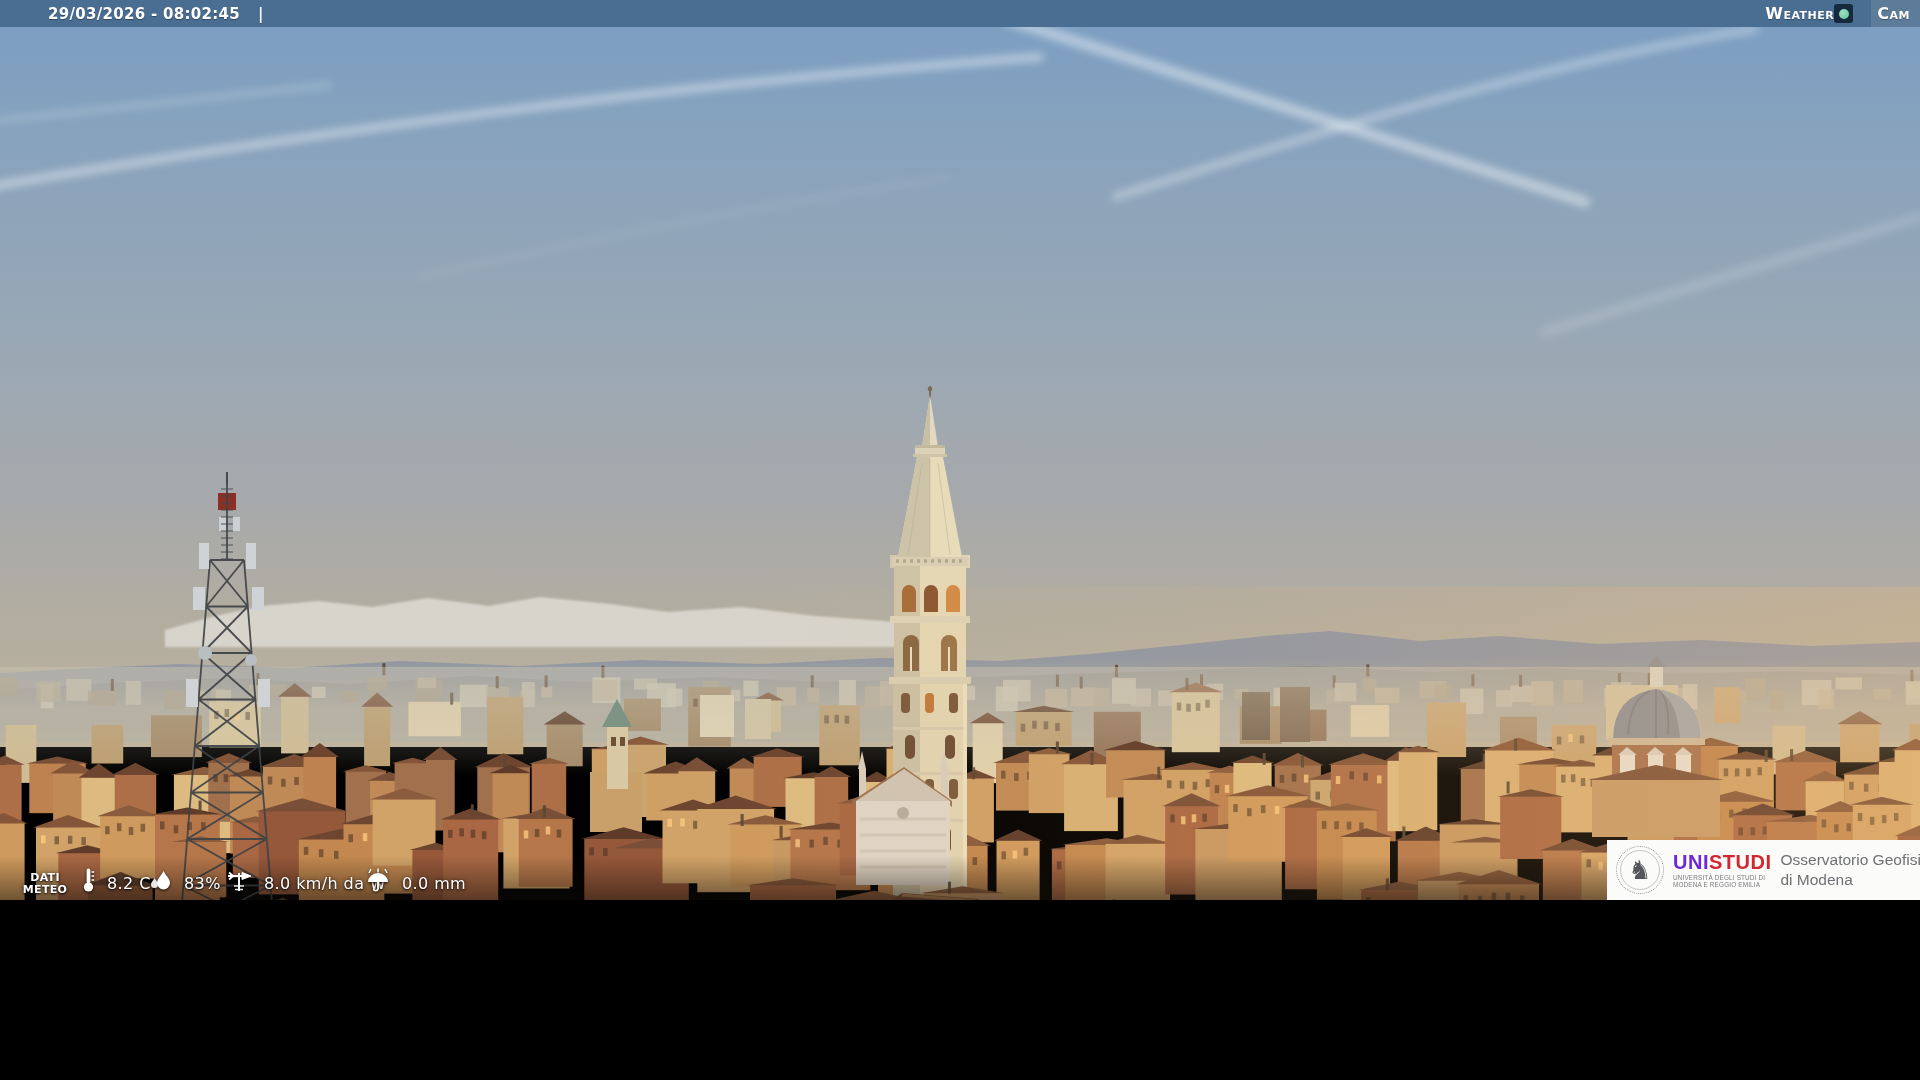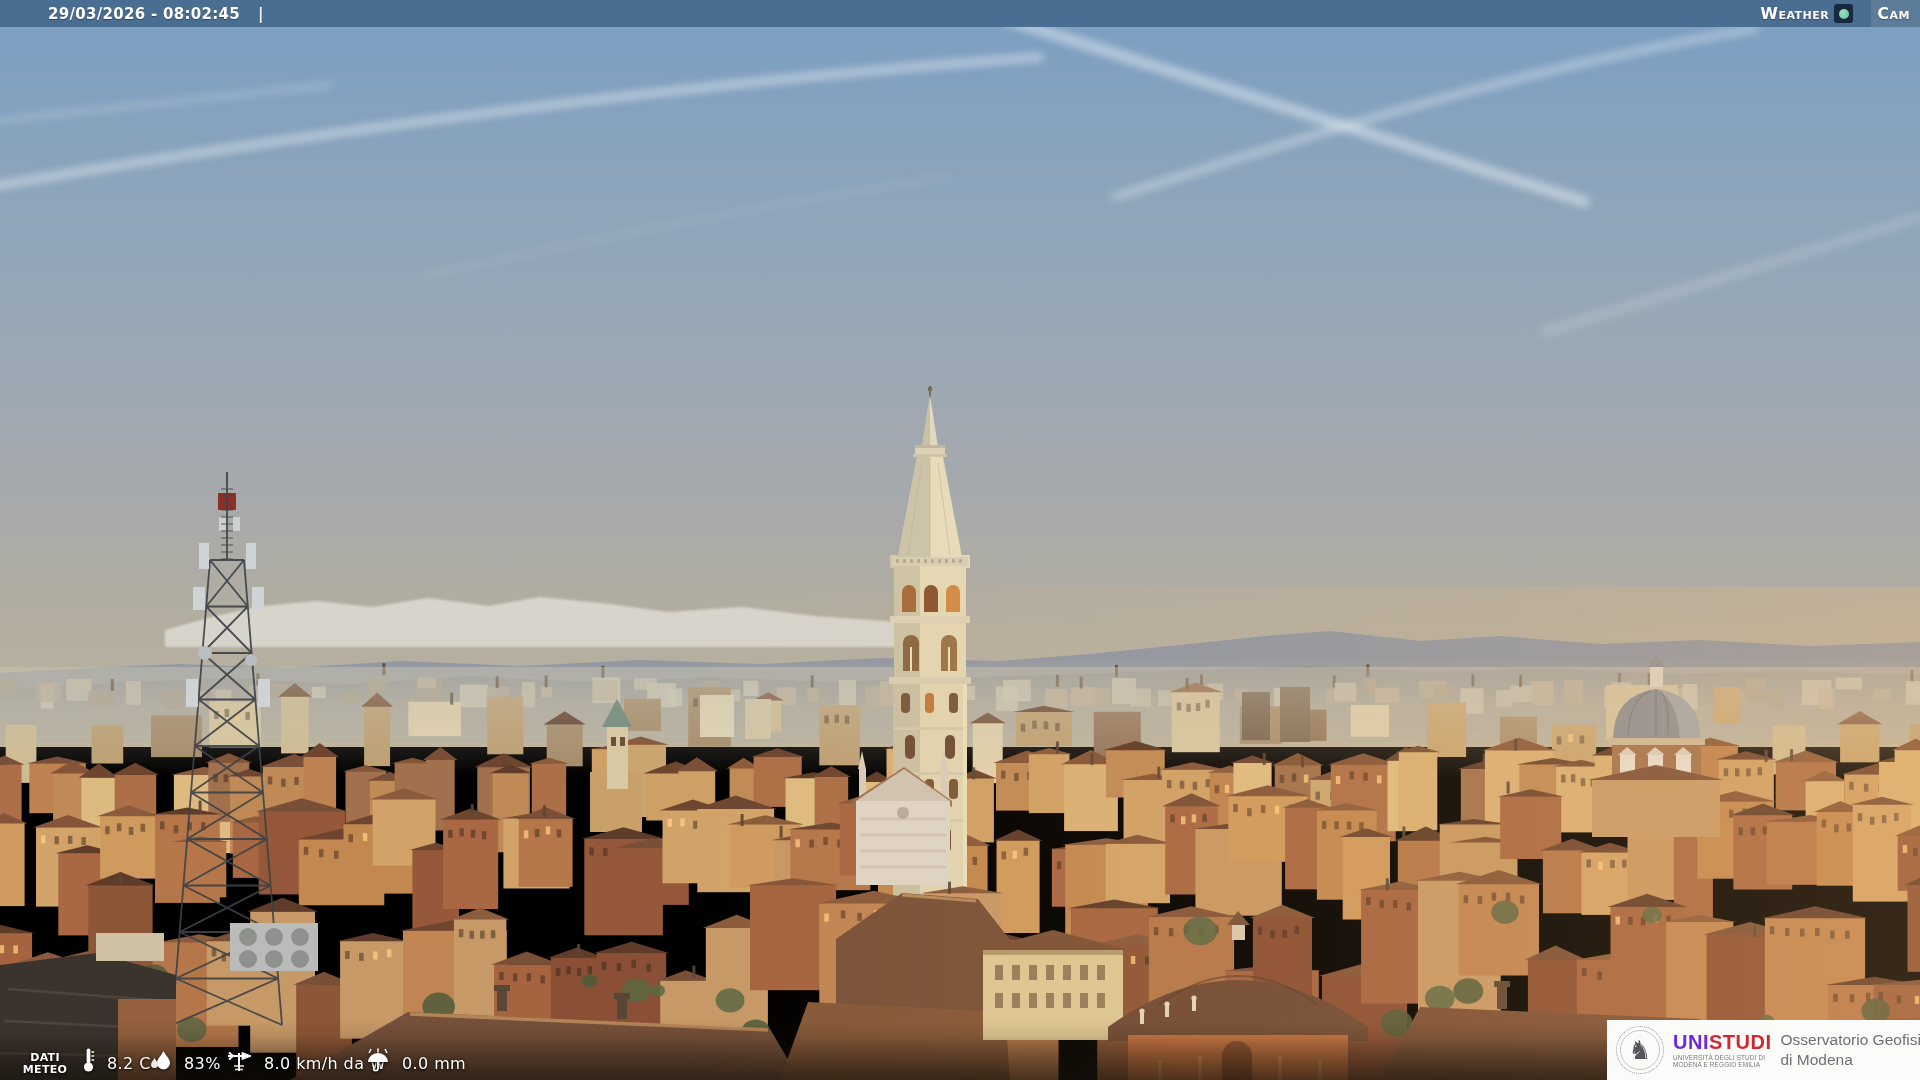--- a/index.html
+++ b/index.html
@@ -1,28 +1,28 @@
 <!DOCTYPE html>
 <html style="--bar_blue: #4a6d92; --cam_block_blue: #5d7c9a; --cam_square_navy: #17293d; --cam_dot_green: #63c29c; --unimore_red: #d22630; --text_gray: #6f7073;"><head>
 <meta charset="utf-8">
 <style>
   html,body{margin:0;padding:0;background:#000;}
-  .stage{position:relative;width:1920px;height:1080px;overflow:hidden;
+  .stage{position:relative;width:1920px;height:900px;overflow:hidden;
          font-family:"DejaVu Sans",sans-serif;}
   
   .topbar{position:absolute;top:0;left:0;width:1920px;height:27px;
           background:var(--bar_blue,#4a6d92);display:flex;align-items:center;
           color:#fff;font-size:15px;font-weight:bold;letter-spacing:.3px;
           text-shadow:0 1px 1px rgba(0,0,0,.35);z-index:30;}
   .tb-date{margin-left:48px;white-space:nowrap;}
   .tb-sep{margin:0 26px 0 18px;opacity:.95;}
   .tb-title{white-space:nowrap;}
   .wc{position:absolute;right:0;top:0;height:27px;display:flex;align-items:center;}
   .wc-weather{font-variant:small-caps;font-weight:bold;font-size:16px;color:#fff;
-              letter-spacing:.5px;margin-right:5px;}
+              letter-spacing:.5px;}
   .wc-square{width:19px;height:19px;border-radius:3px;background:var(--cam_square_navy,#17293d);
              display:flex;align-items:center;justify-content:center;}
   .wc-dot{width:10px;height:10px;border-radius:50%;
           background:radial-gradient(circle at 35% 35%, #9be0bf, var(--cam_dot_green,#63c29c));}
   .wc-cam{height:27px;display:flex;align-items:center;background:var(--cam_block_blue,#5d7c9a);
           padding:0 10px 0 6px;font-variant:small-caps;font-weight:bold;font-size:16px;
           color:#fff;letter-spacing:.5px;margin-left:18px;}
   
   .scene{position:absolute;top:27px;left:0;width:1920px;height:1053px;display:block;}
   

